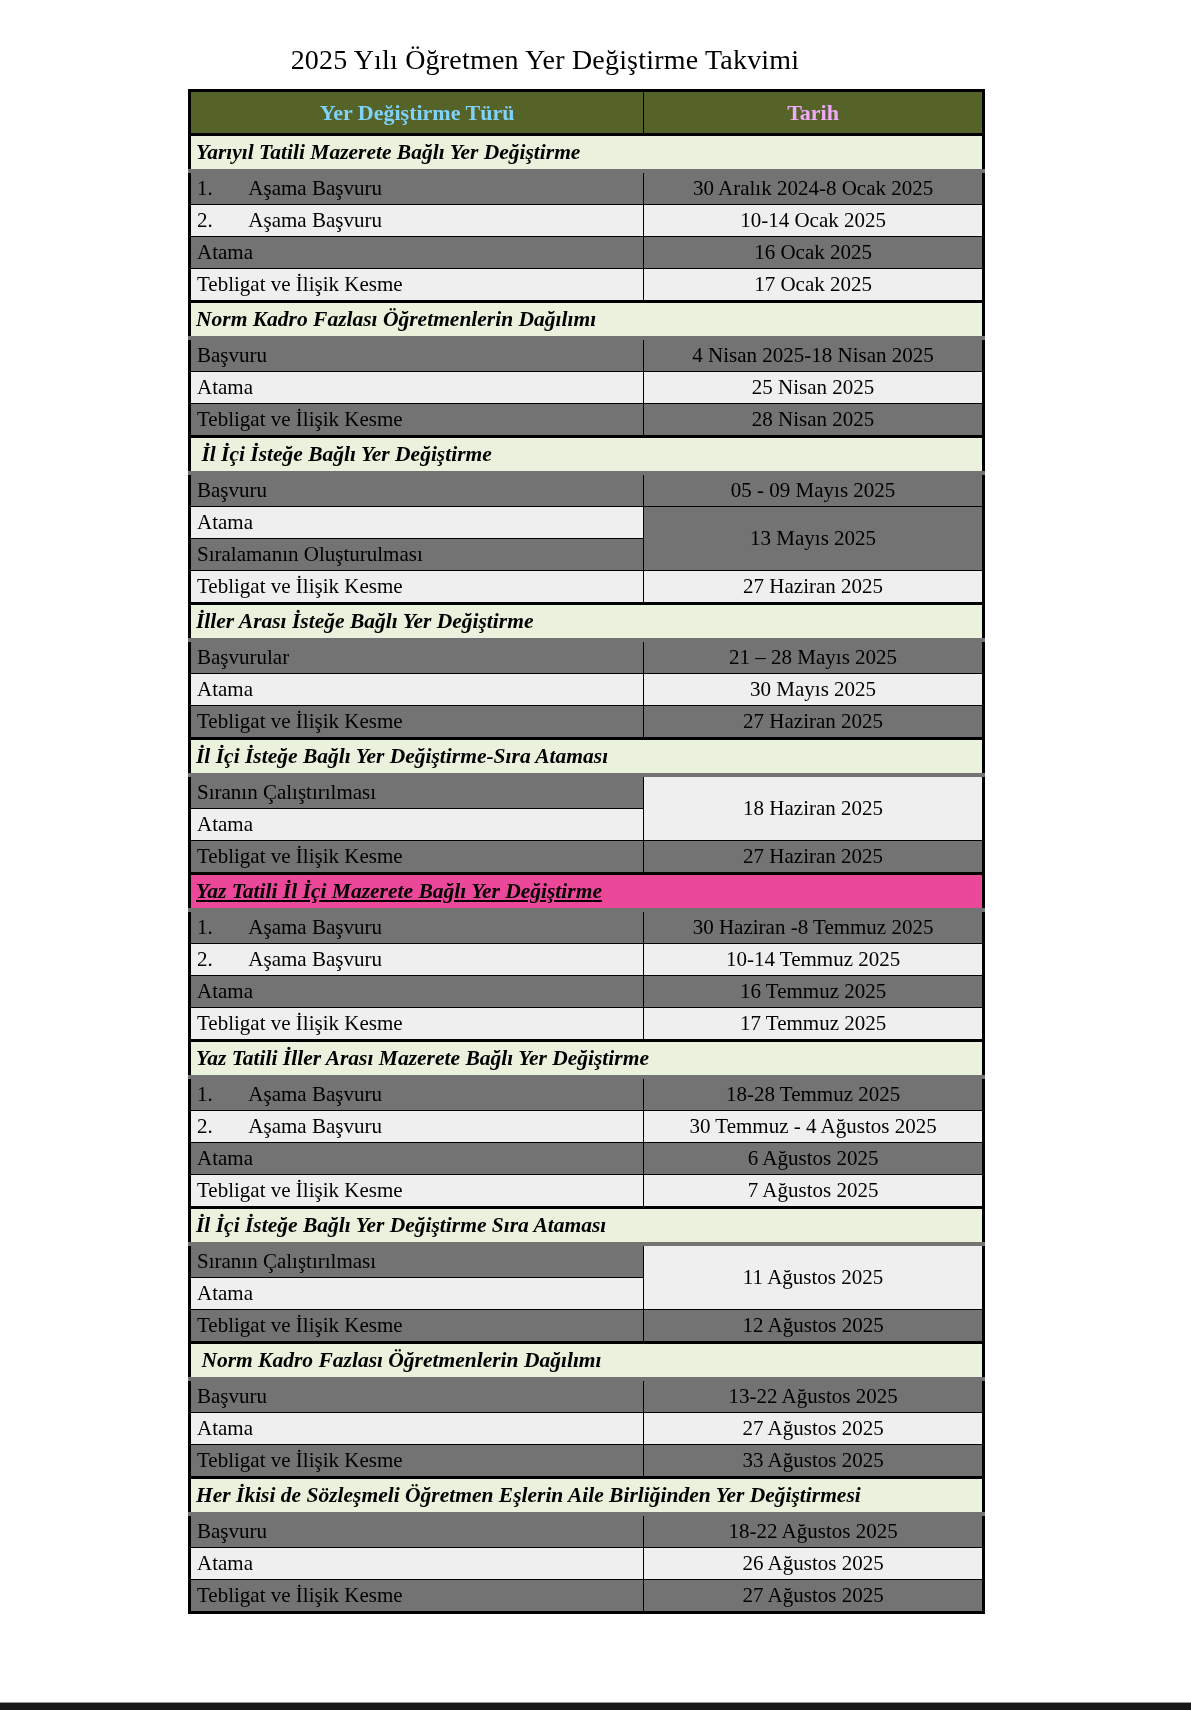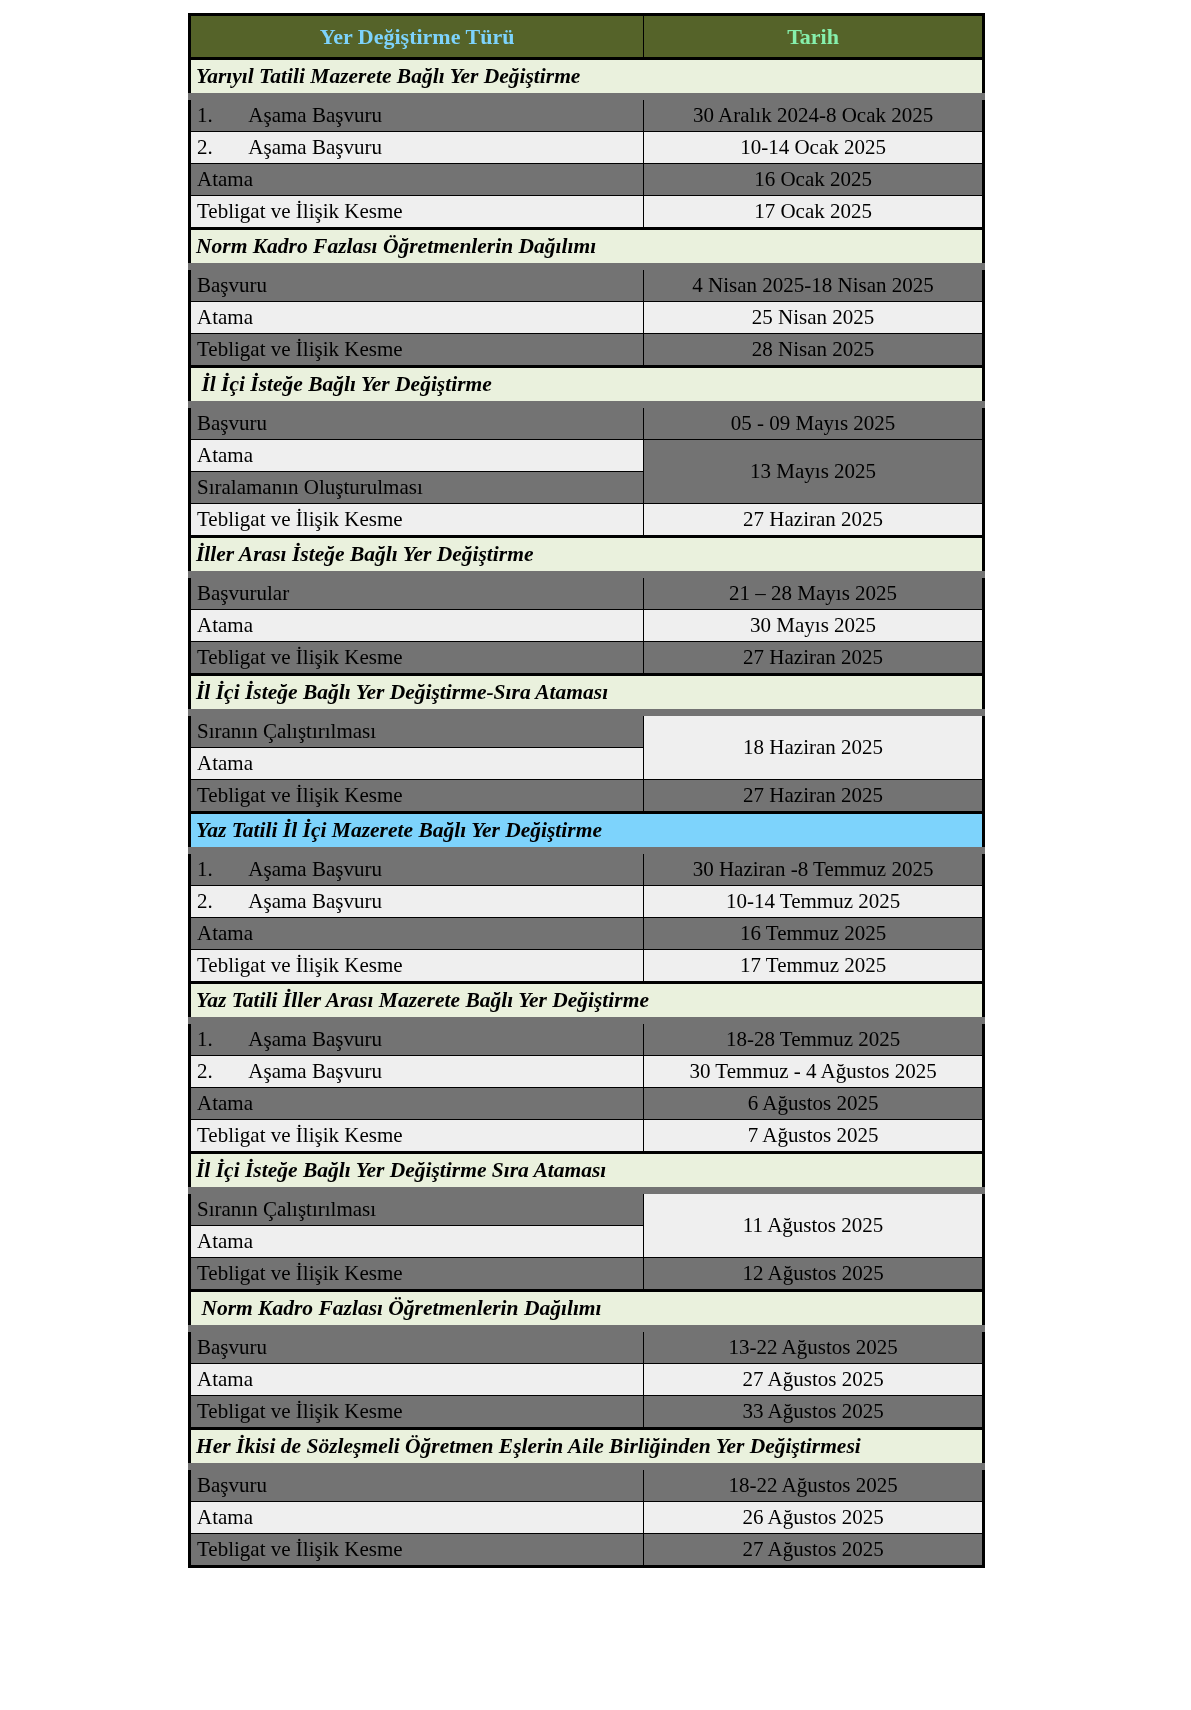--- a/index.html
+++ b/index.html
@@ -45,21 +45,21 @@
     border: 1px solid #000;
     border-bottom: 3px solid #000;
     font-size: 22px;
     font-weight: 700;
     text-align: center;
     vertical-align: middle;
   }
   tr.section-row td {
     height: 33px;
     border-top: 3px solid #000;
-    border-bottom: 7px solid #737373;
+    border-bottom: 4px solid #737373;
     font-size: 21.5px;
     font-weight: 700;
     font-style: italic;
     padding: 0 5px;
     vertical-align: middle;
     white-space: pre-wrap;
   }
   td.cell {
     height: 31px;
     border: 1px solid #000;
@@ -80,30 +80,31 @@
     height: 7px;
     background: #171717;
     border-top: 1px solid #969696;
   }
 </style>
 </head>
 <body>
 
 <div class="page">
 
+  <h1 class="doc-title">2025 Yılı Öğretmen Yer Değiştirme Takvimi</h1>
 
   <table class="schedule">
     <colgroup>
       <col class="c-type">
       <col class="c-date">
     </colgroup>
     <thead>
       <tr>
         <th style="background: rgb(85, 99, 41); color: #7dd3fc;">Yer Değiştirme Türü</th>
-        <th style="background: rgb(85, 99, 41); color: #86efac;">Tarih</th>
+        <th style="background: rgb(85, 99, 41); color: #f0abfc;">Tarih</th>
       </tr>
     </thead>
     <tbody id="table-body">
         <tr class="section-row">
           <td colspan="2" style="background: rgb(234, 241, 221);">Yarıyıl Tatili Mazerete Bağlı Yer Değiştirme</td>
         </tr>
         <tr>
           <td class="cell label-cell shade-w">1.       Aşama Başvuru</td>
           <td class="cell date-cell shade-w">30 Aralık 2024-8 Ocak 2025</td>
         </tr>
@@ -175,21 +176,21 @@
           <td class="cell date-cell shade-g" rowspan="2">18 Haziran 2025</td>
         </tr>
         <tr>
           <td class="cell label-cell shade-g">Atama</td>
         </tr>
         <tr>
           <td class="cell label-cell shade-w">Tebligat ve İlişik Kesme</td>
           <td class="cell date-cell shade-w">27 Haziran 2025</td>
         </tr>
         <tr class="section-row">
-          <td colspan="2" style="background: #7dd3fc;">Yaz Tatili İl İçi Mazerete Bağlı Yer Değiştirme</td>
+          <td colspan="2" style="background: #ec4899; text-decoration: underline;">Yaz Tatili İl İçi Mazerete Bağlı Yer Değiştirme</td>
         </tr>
         <tr>
           <td class="cell label-cell shade-w">1.       Aşama Başvuru</td>
           <td class="cell date-cell shade-w">30 Haziran -8 Temmuz 2025</td>
         </tr>
         <tr>
           <td class="cell label-cell shade-g">2.       Aşama Başvuru</td>
           <td class="cell date-cell shade-g">10-14 Temmuz 2025</td>
         </tr>
         <tr>

